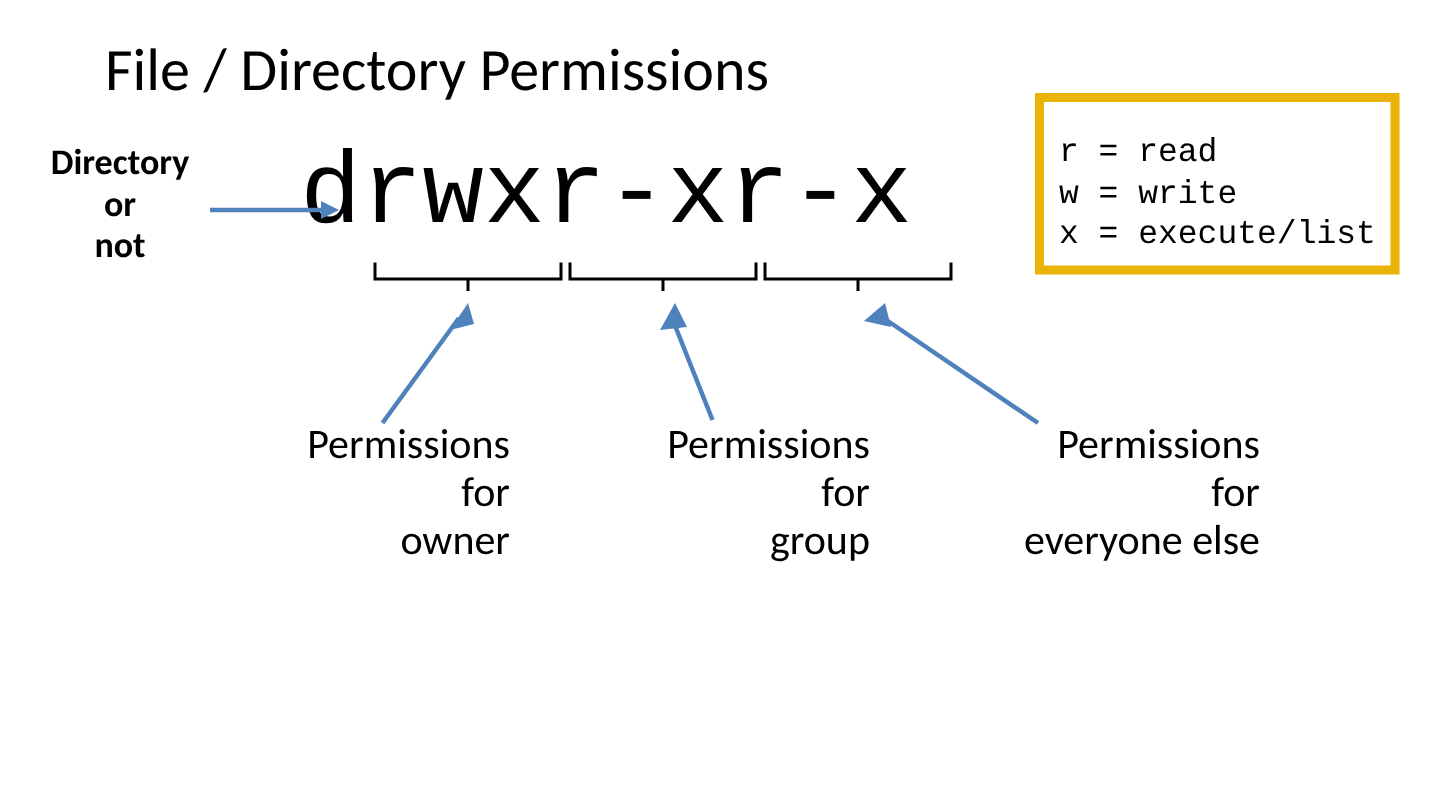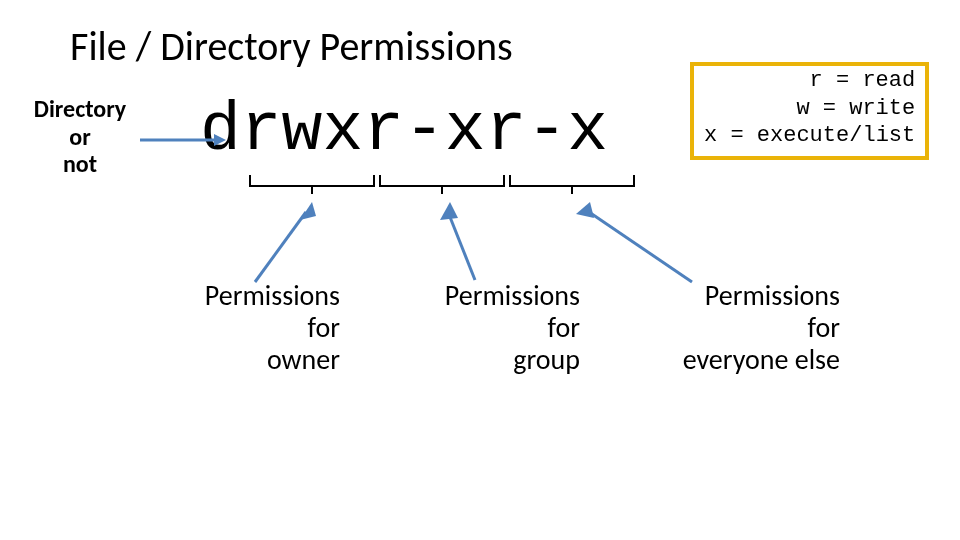--- a/index.html
+++ b/index.html
@@ -36,27 +36,26 @@
     top: 92px;
     font-family: Liberation Mono, monospace;
     font-size: 68px;
     letter-spacing: 0px;
     white-space: pre;
   }
   .legend-box {
     position: absolute;
     left: 690px;
     top: 62px;
-    border: 4px solid #eab308;
-    padding: 1px 10px 6px 10px;
+    border: 6px solid #eab308;
+    padding: 20px 10px 6px 10px;
     font-family: "Courier New", Courier, monospace;
     font-size: 22px;
     line-height: 1.25;
     white-space: pre;
-    text-align: right;
   }
   .label-block {
     position: absolute;
     font-size: 28px;
     text-align: right;
     line-height: 1.15;
   }
   .lbl-owner { left: 160px; top: 280px; width: 180px; }
   .lbl-group { left: 400px; top: 280px; width: 180px; }
   .lbl-else  { left: 620px; top: 280px; width: 220px; }

